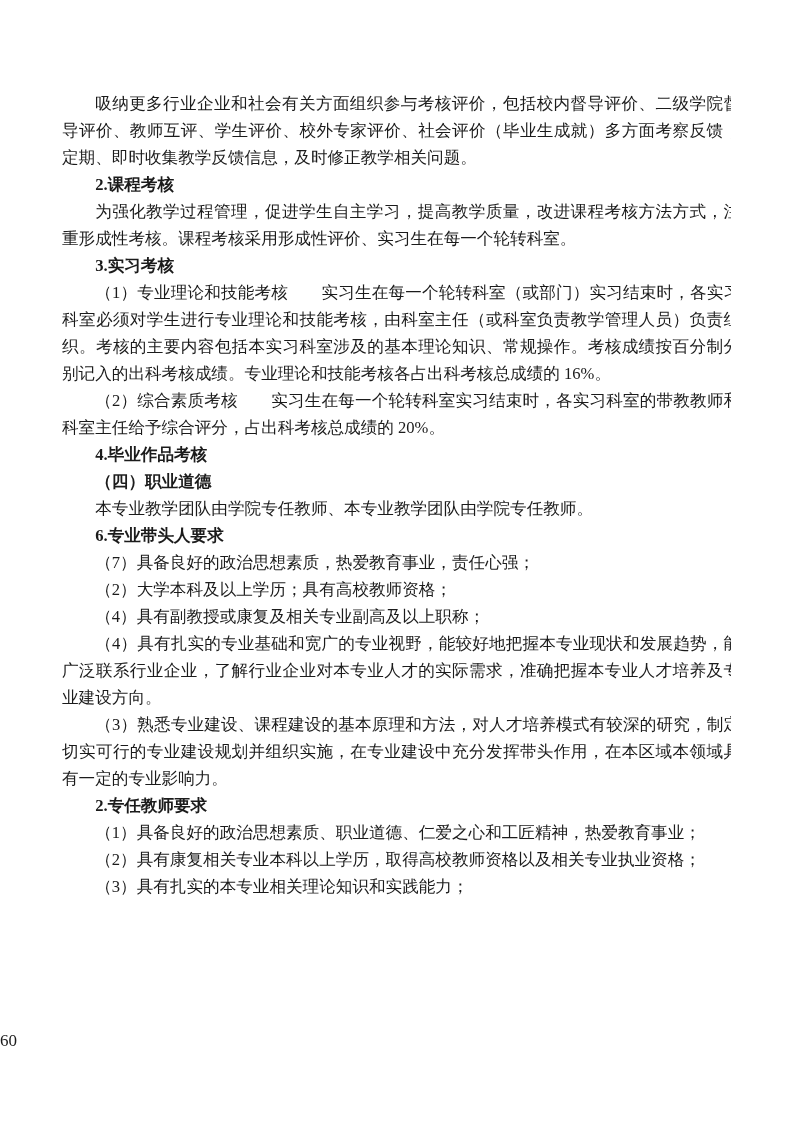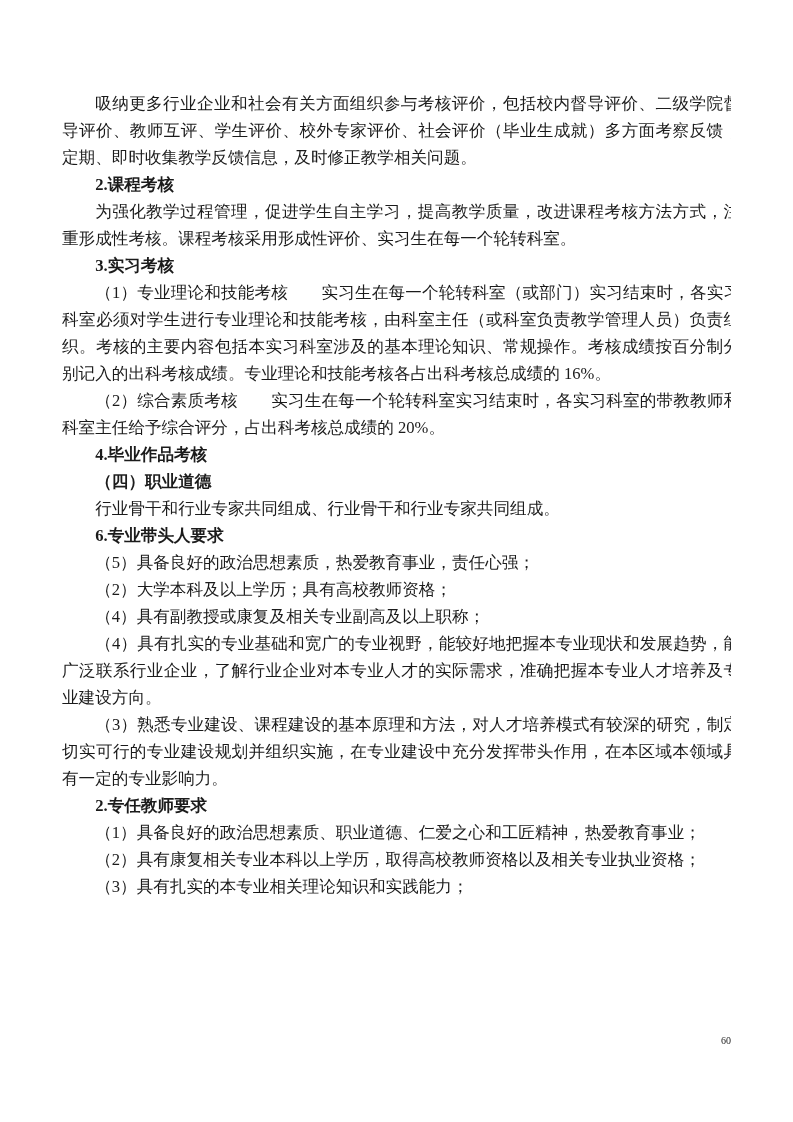--- a/index.html
+++ b/index.html
@@ -30,43 +30,42 @@
   .content p.heading {
     font-family: Liberation Serif, serif;
     font-weight: 700;
     text-align: left;
   }
   .page-number {
     position: absolute;
     left: 0;
     right: 0;
     top: 1033px;
-    text-align: right;
-    font-size: 10px;
+    text-align: left;
+    font-size: 17px;
     line-height: 16px;
     color: #1b1b1b;
-    margin-left: 16px;
   }
 </style>
 </head>
 <body>
 
 <div class="page">
   <div class="content">
     <p>吸纳更多行业企业和社会有关方面组织参与考核评价，包括校内督导评价、二级学院督导评价、教师互评、学生评价、校外专家评价、社会评价（毕业生成就）多方面考察反馈，定期、即时收集教学反馈信息，及时修正教学相关问题。</p>
     <p class="heading">2.课程考核</p>
     <p>为强化教学过程管理，促进学生自主学习，提高教学质量，改进课程考核方法方式，注重形成性考核。课程考核采用形成性评价、实习生在每一个轮转科室。</p>
     <p class="heading">3.实习考核</p>
     <p>（1）专业理论和技能考核　　实习生在每一个轮转科室（或部门）实习结束时，各实习科室必须对学生进行专业理论和技能考核，由科室主任（或科室负责教学管理人员）负责组织。考核的主要内容包括本实习科室涉及的基本理论知识、常规操作。考核成绩按百分制分别记入的出科考核成绩。专业理论和技能考核各占出科考核总成绩的 16%。</p>
     <p>（2）综合素质考核　　实习生在每一个轮转科室实习结束时，各实习科室的带教教师和科室主任给予综合评分，占出科考核总成绩的 20%。</p>
     <p class="heading">4.毕业作品考核</p>
     <p class="heading">（四）职业道德</p>
-    <p>行业骨干和行业专家共同组成、行业骨干和行业专家共同组成。</p>
+    <p>本专业教学团队由学院专任教师、本专业教学团队由学院专任教师。</p>
     <p class="heading">6.专业带头人要求</p>
-    <p>（5）具备良好的政治思想素质，热爱教育事业，责任心强；</p>
+    <p>（7）具备良好的政治思想素质，热爱教育事业，责任心强；</p>
     <p>（2）大学本科及以上学历；具有高校教师资格；</p>
     <p>（4）具有副教授或康复及相关专业副高及以上职称；</p>
     <p>（4）具有扎实的专业基础和宽广的专业视野，能较好地把握本专业现状和发展趋势，能广泛联系行业企业，了解行业企业对本专业人才的实际需求，准确把握本专业人才培养及专业建设方向。</p>
     <p>（3）熟悉专业建设、课程建设的基本原理和方法，对人才培养模式有较深的研究，制定切实可行的专业建设规划并组织实施，在专业建设中充分发挥带头作用，在本区域本领域具有一定的专业影响力。</p>
     <p class="heading">2.专任教师要求</p>
     <p>（1）具备良好的政治思想素质、职业道德、仁爱之心和工匠精神，热爱教育事业；</p>
     <p>（2）具有康复相关专业本科以上学历，取得高校教师资格以及相关专业执业资格；</p>
     <p>（3）具有扎实的本专业相关理论知识和实践能力；</p>
   </div>
   <div class="page-number">60</div>

